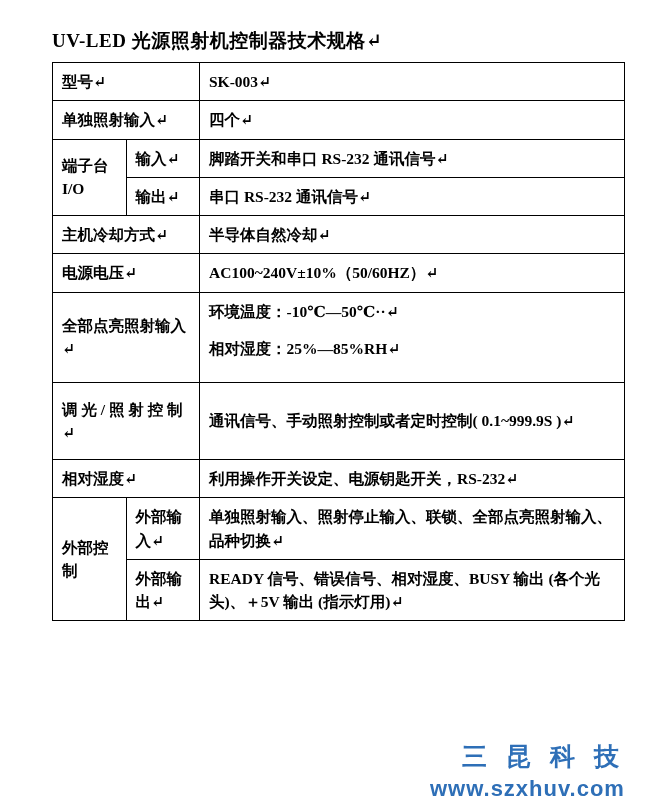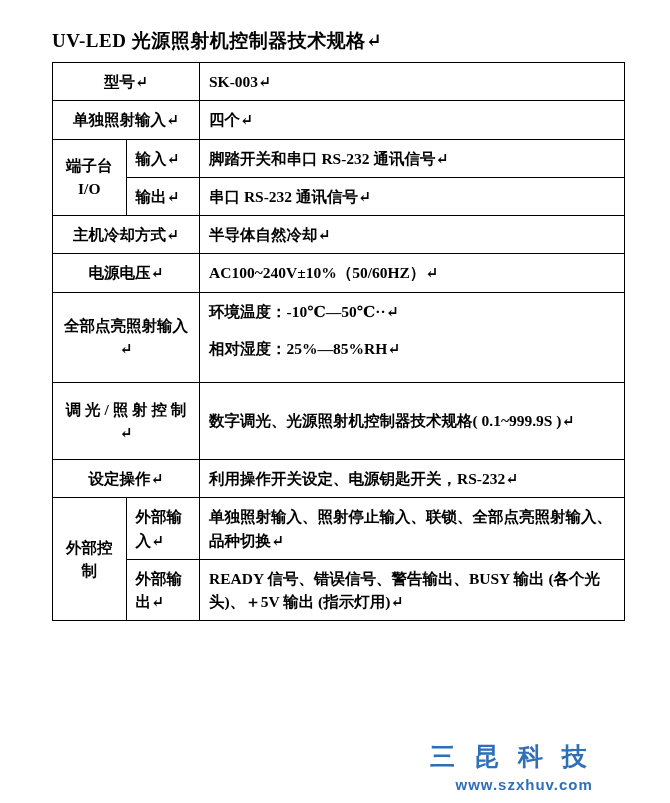--- a/index.html
+++ b/index.html
@@ -43,21 +43,20 @@
     border: 1px solid #000000;
     padding: 7px 9px;
     font-size: 15.5px;
     font-weight: bold;
     line-height: 1.5;
     vertical-align: middle;
     word-break: break-all;
   }
   td.label {
     width: 128px;
-    text-align: center;
   }
   td.sublabel {
     width: 68px;
   }
   td.value {
     width: auto;
   }
   .two-line p {
     margin: 0 0 14px 0;
   }
@@ -75,21 +74,21 @@
   }
   .wm-cn {
     color: #2e6fb7;
     font-size: 25px;
     font-weight: bold;
     letter-spacing: 6px;
     font-family: "Liberation Sans", sans-serif;
   }
   .wm-url {
     color: #2e6fb7;
-    font-size: 15px;
+    font-size: 22px;
     font-weight: bold;
     letter-spacing: 1px;
     margin-top: 3px;
     font-family: "Liberation Sans", sans-serif;
   }
 </style>
 </head>
 <body>
 
 <div class="page">
@@ -125,34 +124,34 @@
       </tr>
       <tr>
         <td class="label" colspan="2">全部点亮照射输入↵</td>
         <td class="value two-line">
           <p>环境温度：-10℃—50℃··↵</p>
           <p>相对湿度：25%—85%RH↵</p>
         </td>
       </tr>
       <tr>
         <td class="label tall" colspan="2">调 光 / 照 射 控 制↵</td>
-        <td class="value">数字调光、光源照射机控制器技术规格( 0.1~999.9S )↵</td>
+        <td class="value">通讯信号、手动照射控制或者定时控制( 0.1~999.9S )↵</td>
       </tr>
       <tr>
-        <td class="label" colspan="2">设定操作↵</td>
+        <td class="label" colspan="2">相对湿度↵</td>
         <td class="value">利用操作开关设定、电源钥匙开关，RS-232↵</td>
       </tr>
       <tr>
         <td class="label tall" rowspan="2">外部控制</td>
         <td class="sublabel">外部输 入↵</td>
         <td class="value">单独照射输入、照射停止输入、联锁、全部点亮照射输入、品种切换↵</td>
       </tr>
       <tr>
         <td class="sublabel">外部输 出↵</td>
-        <td class="value">READY 信号、错误信号、警告输出、BUSY 输出 (各个光头)、＋5V 输出 (指示灯用)↵</td>
+        <td class="value">READY 信号、错误信号、相对湿度、BUSY 输出 (各个光头)、＋5V 输出 (指示灯用)↵</td>
       </tr>
     </tbody>
   </table>
 
   <div class="watermark">
     <div class="wm-cn">三 昆 科 技</div>
     <div class="wm-url">www.szxhuv.com</div>
   </div>
 
 </div>

